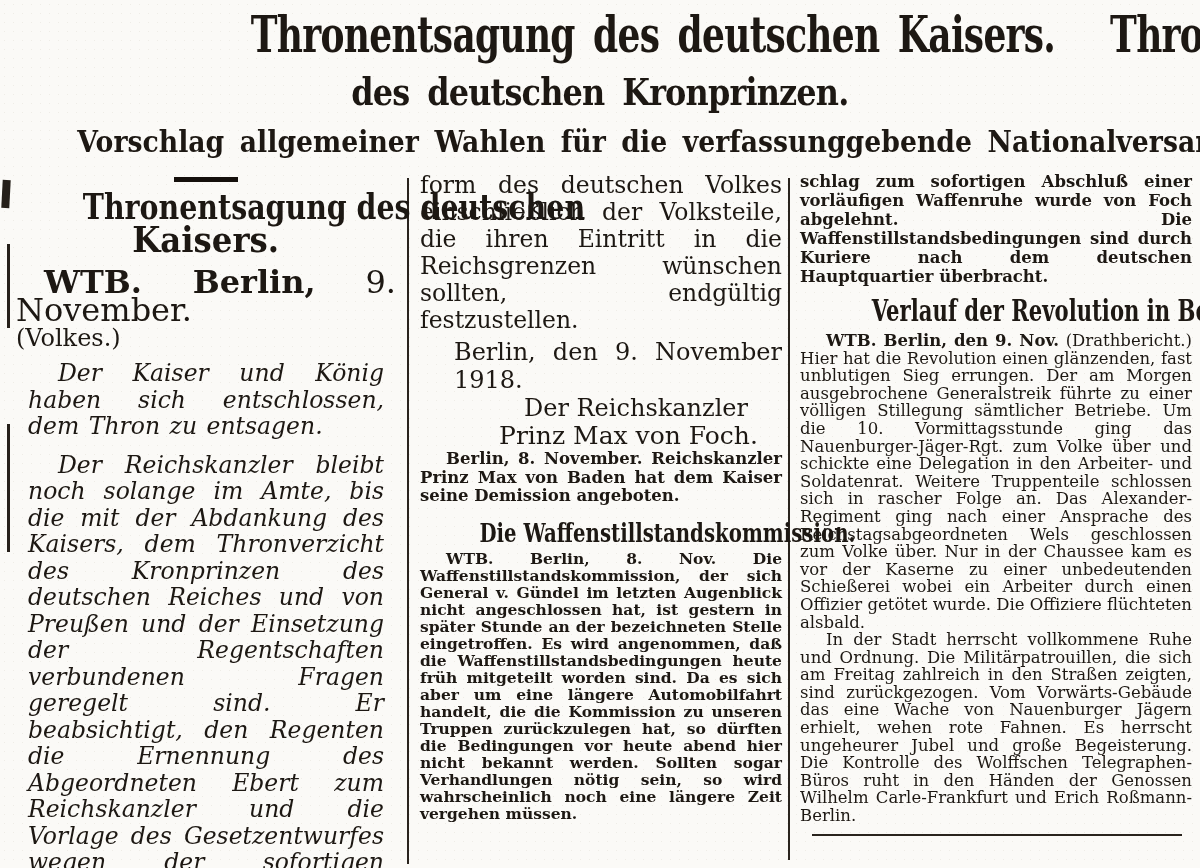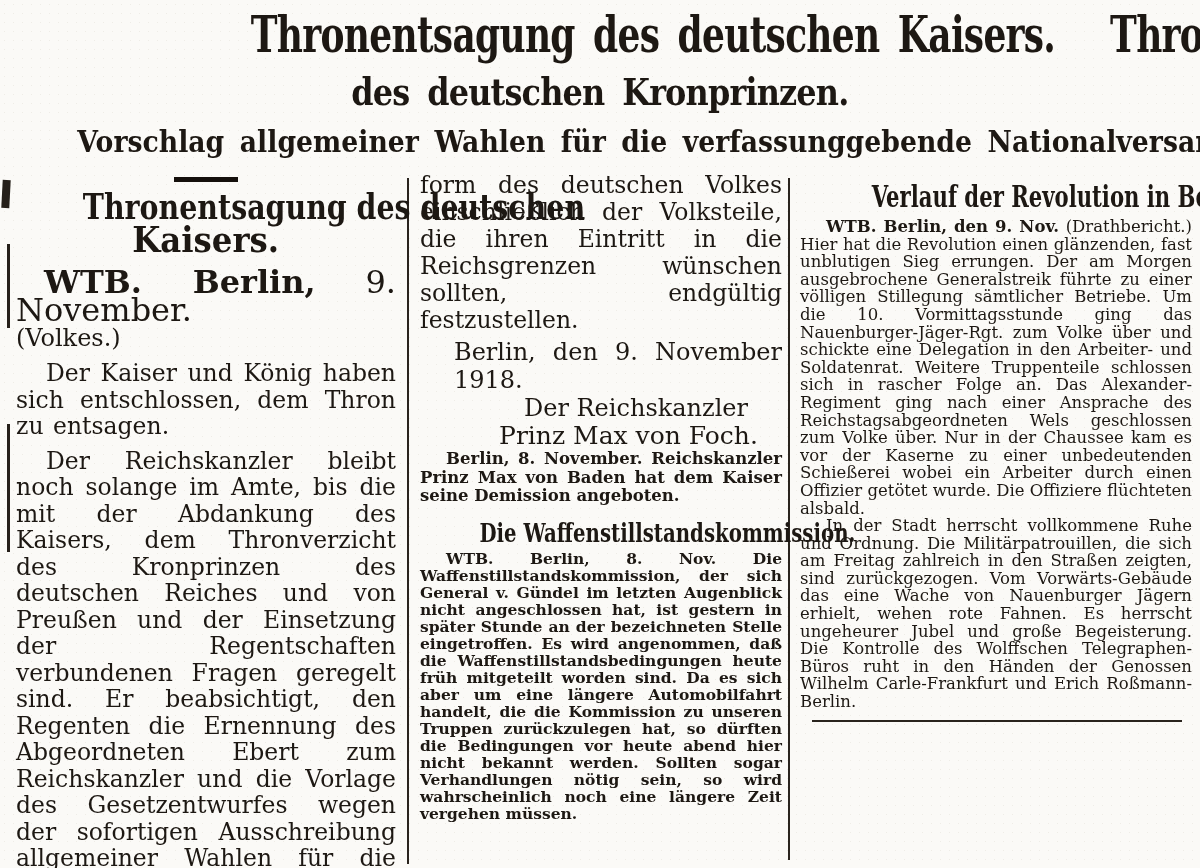--- a/index.html
+++ b/index.html
@@ -38,21 +38,21 @@
   
   .section-h{font-size:33px;font-weight:bold;text-align:center;line-height:38px;margin:2px 0 0;}
   .section-h .fit{transform:scaleX(.84);}
   .h-rule{width:64px;height:5px;background:#15100c;margin:5px auto 8px;}
   .art-title{font-size:36px;font-weight:bold;text-align:center;line-height:33px;margin:6px 0 0;}
   .art-title .l1{transform:scaleX(.79);}
   .art-title .l2{transform:scaleX(.9);}
   .dateline{font-size:32px;line-height:28px;margin:12px 0 0;text-align:justify;text-align-last:justify;text-indent:28px;}
   .dateline .b{font-weight:bold;}
   .dateline2{font-size:24px;line-height:28px;margin:0;}
-  .body-lg{font-size:23.5px;line-height:26.5px;text-align:justify;margin:0;word-spacing:2px;}
+  .body-lg{font-size:23.5px;line-height:26.5px;text-align:justify;margin:12px;word-spacing:2px;font-style:italic;}
   .indent{text-indent:30px;}
   .mt8{margin-top:8px;}
   
   .body-lg-mid{font-size:23.5px;line-height:27px;text-align:justify;margin:0;word-spacing:2px;}
   .place-date{font-size:24px;line-height:28px;margin:4px 0 0;padding-left:34px;text-align:justify;text-align-last:justify;}
   .sig{font-size:24px;line-height:28px;text-align:center;margin:0;}
   .sig-role{padding-left:70px;}
   .sig-name{padding-left:55px;font-size:25px;}
   .mid-title{font-size:26px;font-weight:bold;line-height:30px;margin:12px 0 2px;white-space:nowrap;}
   .mid-title.center{text-align:center;}
@@ -115,20 +115,21 @@
     <p class="sig sig-name">Prinz Max von Foch.</p>
 
     <p class="small-bold roomy sindent"><span class="b">Berlin, 8. November.</span><span> Reichskanzler Prinz Max von Baden hat dem Kaiser seine Demission angeboten.</span></p>
 
     <h3 class="mid-title t-komm center"><span class="fit">Die Waffenstillstandskommission.</span></h3>
     <p class="small-bold sindent"><span class="b">WTB. Berlin, 8. Nov.</span><span> Die Waffenstillstandskommission, der sich General v. Gündel im letzten Augenblick nicht angeschlossen hat, ist gestern in später Stunde an der bezeichneten Stelle eingetroffen. Es wird angenommen, daß die Waffenstillstandsbedingungen heute früh mitgeteilt worden sind. Da es sich aber um eine längere Automobilfahrt handelt, die die Kommission zu unseren Truppen zurückzulegen hat, so dürften die Bedingungen vor heute abend hier nicht bekannt werden. Sollten sogar Verhandlungen nötig sein, so wird wahrscheinlich noch eine längere Zeit vergehen müssen.</span></p>
 
   </section>
 
   <section class="col col-right">
+    <p class="cont-right">schlag zum sofortigen Abschluß einer vorläufigen Waffenruhe wurde von Foch abgelehnt. Die Waffenstillstandsbedingungen sind durch Kuriere nach dem deutschen Hauptquartier überbracht.</p>
 
     <h3 class="t-rev"><span class="fit">Verlauf der Revolution in Berlin.</span></h3>
 
     <p class="small sindent"><span class="b">WTB. Berlin, den 9. Nov.</span><span> (Drathbericht.) Hier hat die Revolution einen glänzenden, fast unblutigen Sieg errungen. Der am Morgen ausgebrochene Generalstreik führte zu einer völligen Stillegung sämtlicher Betriebe. Um die 10. Vormittagsstunde ging das Nauenburger-Jäger-Rgt. zum Volke über und schickte eine Delegation in den Arbeiter- und Soldatenrat. Weitere Truppenteile schlossen sich in rascher Folge an. Das Alexander-Regiment ging nach einer Ansprache des Reichstagsabgeordneten Wels geschlossen zum Volke über. Nur in der Chaussee kam es vor der Kaserne zu einer unbedeutenden Schießerei wobei ein Arbeiter durch einen Offizier getötet wurde. Die Offiziere flüchteten alsbald.</span></p>
     <p class="small sindent">In der Stadt herrscht vollkommene Ruhe und Ordnung. Die Militärpatrouillen, die sich am Freitag zahlreich in den Straßen zeigten, sind zurückgezogen. Vom Vorwärts-Gebäude das eine Wache von Nauenburger Jägern erhielt, wehen rote Fahnen. Es herrscht ungeheurer Jubel und große Begeisterung. Die Kontrolle des Wolffschen Telegraphen-Büros ruht in den Händen der Genossen Wilhelm Carle-Frankfurt und Erich Roßmann-Berlin.</p>
 
     <div class="end-rule"></div>
   </section>
 
 </div>

